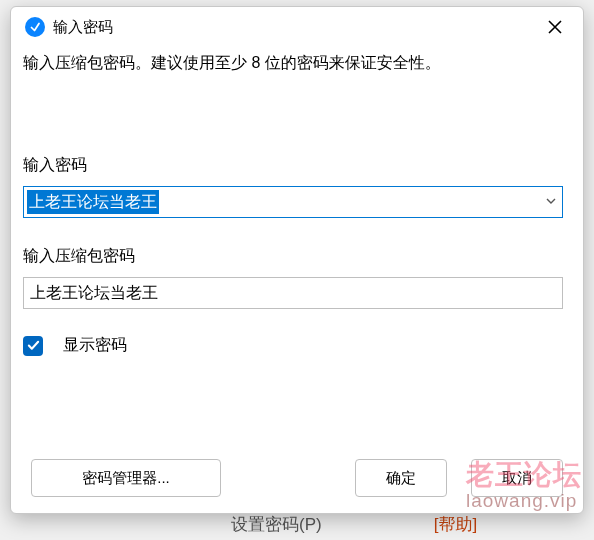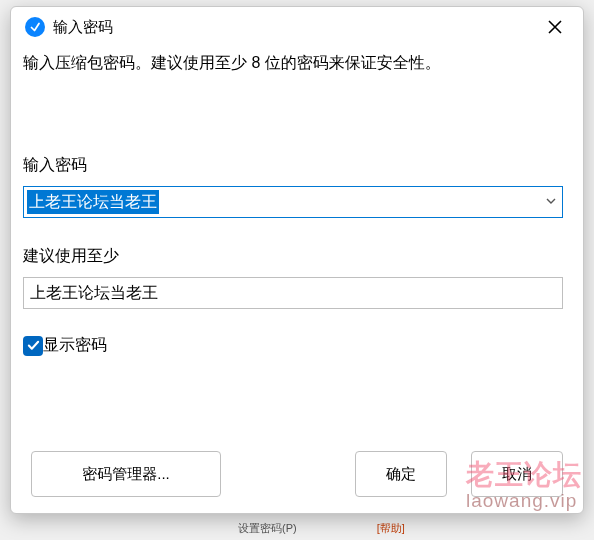--- a/index.html
+++ b/index.html
@@ -106,21 +106,21 @@
       border: 1px solid #bfbfbf;
       font-size: 16px;
       padding: 3px 6px;
       background: #fff;
       outline: none;
       margin-bottom: 26px;
     }
     .check-row {
       display: flex;
       align-items: center;
-      gap: 0;
+      gap: 20px;
     }
     .checkbox {
       width: 20px; height: 20px;
       background: #0067c0;
       border-radius: 4px;
       display: flex;
       align-items: center;
       justify-content: center;
       cursor: pointer;
     }
@@ -130,21 +130,21 @@
       color: #000;
       cursor: pointer;
     }
     .button-row {
       display: flex;
       gap: 12px;
       padding: 0 20px 16px 20px;
       align-items: center;
     }
     .btn {
-      height: 46px;
+      height: 38px;
       border: 1px solid #bfbfbf;
       background: #fff;
       border-radius: 4px;
       font-size: 15px;
       color: #000;
       cursor: pointer;
       padding: 0 18px;
       font-family: inherit;
     }
     .btn-pwmgr { min-width: 190px; }
@@ -154,25 +154,25 @@
       position: absolute;
       right: 12px; bottom: 28px;
       text-align: left;
       pointer-events: none;
       opacity: 0.45;
     }
     .wm1 { font-size: 28px; color: #f04a6a; font-weight: bold; letter-spacing: 1px; }
     .wm2 { font-size: 19px; color: #7f1d1d; letter-spacing: 1px; margin-top: -4px; }
     .bg-strip {
       position: absolute;
-      left: 8px; bottom: 4px;
-      font-size: 11px;
+      left: 1px; bottom: 4px;
+      font-size: 17px;
       color: #555;
       display: flex;
-      gap: 80px;
+      gap: 112px;
       padding-left: 230px;
     }
     .bg-link { color: #c2410c; }
   </style>
 </head>
 <body>
 
 <div class="bg-strip">
   <span>设置密码(P)</span>
   <span class="bg-link">[帮助]</span>
@@ -200,21 +200,21 @@
     <div class="combo-wrap">
       <input class="combo-input" type="text" value="上老王论坛当老王" style="">
       <div class="combo-sel">上老王论坛当老王</div>
       <span class="combo-chevron">
         <svg viewBox="0 0 12 12">
             <path d="M2 4l4 4 4-4" fill="none" stroke="#555" stroke-width="1.4"></path>
           </svg>
       </span>
     </div>
 
-    <div class="field-label">建议使用至少</div>
+    <div class="field-label">输入压缩包密码</div>
     <input class="text-input" type="text" value="上老王论坛当老王" style="">
 
     <div class="check-row">
       <div class="checkbox">
         <svg viewBox="0 0 14 14">
             <path d="M2 7l3.2 3.5L12 3" fill="none" stroke="#fff" stroke-width="2.2" stroke-linecap="round" stroke-linejoin="round"></path>
           </svg>
       </div>
       <span class="check-label">显示密码</span>
     </div>

